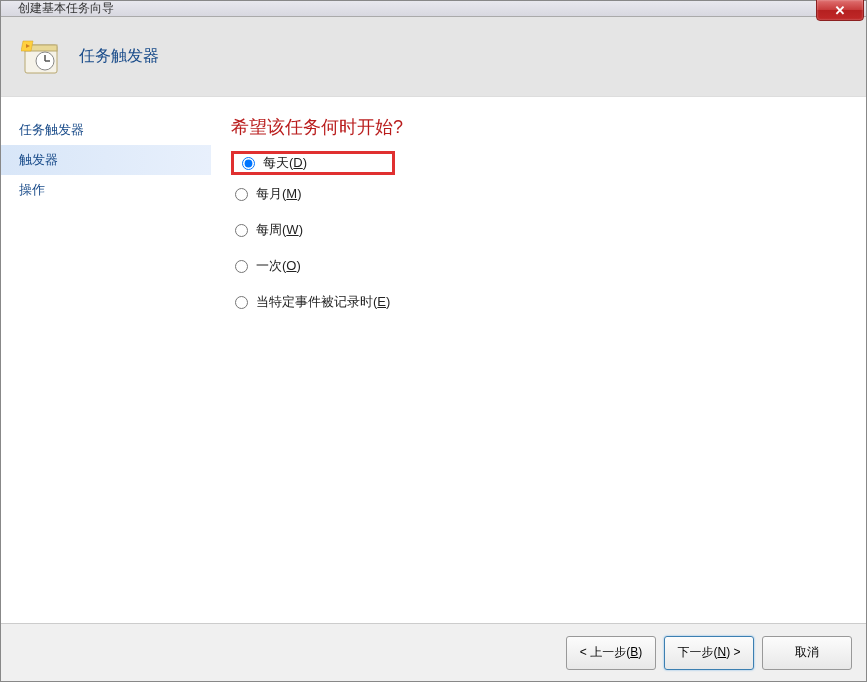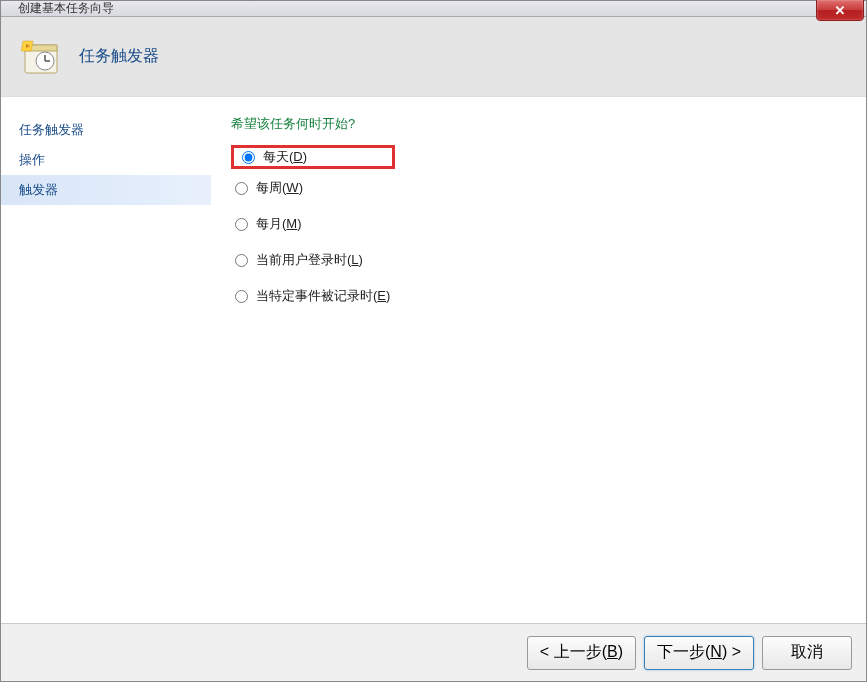--- a/index.html
+++ b/index.html
@@ -97,22 +97,22 @@
     }
     .sidebar-item a {
       color: #1a4c8a;
       text-decoration: none;
     }
     .main {
       flex: 1;
       padding: 18px 20px;
     }
     .question {
-      font-size: 13px;
-      color: #15803d;
+      font-size: 18px;
+      color: #b91c1c;
       margin-bottom: 18px;
     }
     .radio-group {
       display: flex;
       flex-direction: column;
       gap: 14px;
     }
     .radio-row {
       display: flex;
       align-items: center;
@@ -149,21 +149,21 @@
       padding: 0 14px;
       gap: 8px;
     }
     .btn {
       height: 26px;
       min-width: 90px;
       padding: 16px 12px;
       background: linear-gradient(to bottom, #fcfcfc, #e8e8e8);
       border: 1px solid #999;
       border-radius: 3px;
-      font-size: 16px;
+      font-size: 12px;
       cursor: pointer;
       display: inline-flex;
       align-items: center;
       justify-content: center;
       text-align: right;
     }
     .btn.default {
       border: 1px solid #3c7fb1;
       box-shadow: 0 0 2px #6db0e8;
     }
@@ -194,46 +194,46 @@
     </div>
     <div class="header-title">任务触发器</div>
   </div>
 
   <div class="content">
 
     <div class="sidebar">
       <div class="sidebar-item">
         <a href="#"><span>任务触发器</span></a>
       </div>
+      <div class="sidebar-item active">
+        <a href="#"><span>触发器</span></a>
+      </div>
       <div class="sidebar-item">
         <a href="#"><span>操作</span></a>
-      </div>
-      <div class="sidebar-item active">
-        <a href="#"><span>触发器</span></a>
       </div>
     </div>
 
     <div class="main">
       <div class="question">希望该任务何时开始?</div>
       <div class="radio-group" id="radio-group">
           <label class="radio-row highlight">
             <input type="radio" name="trigger" checked="" style="">
             <span class="radio-label">每天(<span class="access-key">D</span>)</span>
           </label>
           <label class="radio-row">
             <input type="radio" name="trigger" style="">
+            <span class="radio-label">每月(<span class="access-key">M</span>)</span>
+          </label>
+          <label class="radio-row">
+            <input type="radio" name="trigger" style="">
             <span class="radio-label">每周(<span class="access-key">W</span>)</span>
           </label>
           <label class="radio-row">
             <input type="radio" name="trigger" style="">
-            <span class="radio-label">每月(<span class="access-key">M</span>)</span>
-          </label>
-          <label class="radio-row">
-            <input type="radio" name="trigger" style="">
-            <span class="radio-label">当前用户登录时(<span class="access-key">L</span>)</span>
+            <span class="radio-label">一次(<span class="access-key">O</span>)</span>
           </label>
           <label class="radio-row">
             <input type="radio" name="trigger" style="">
             <span class="radio-label">当特定事件被记录时(<span class="access-key">E</span>)</span>
           </label>
         </div>
     </div>
 
   </div>
 

